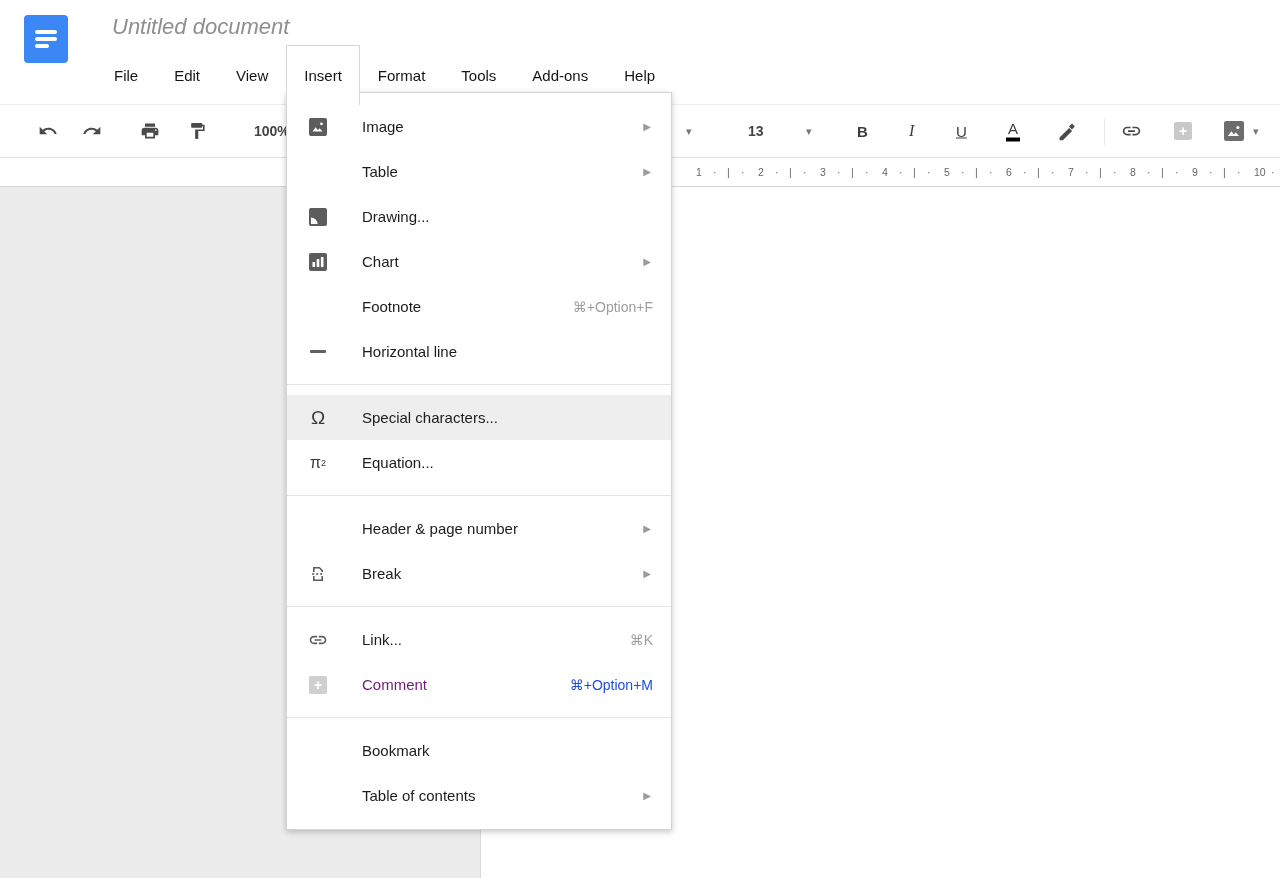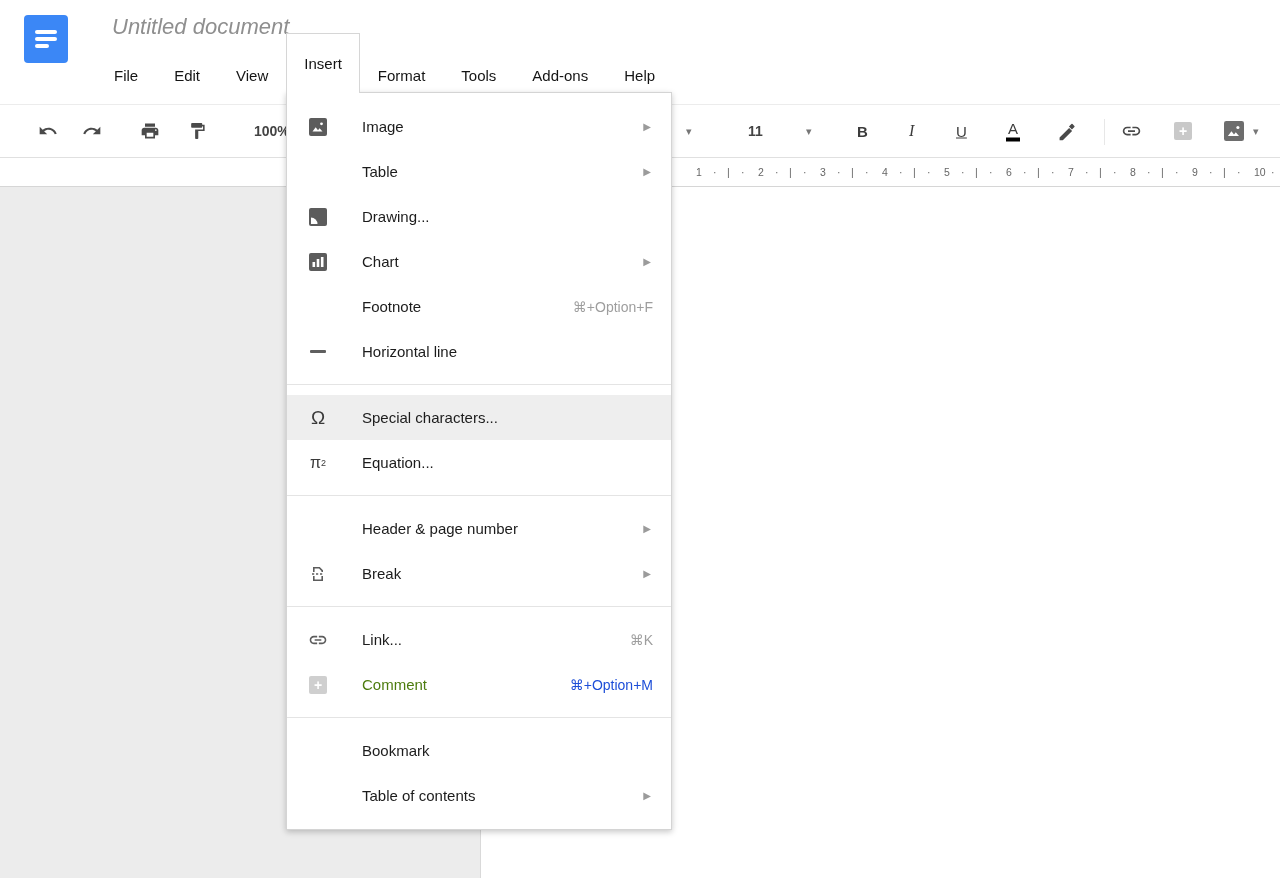--- a/index.html
+++ b/index.html
@@ -12,21 +12,21 @@
 
   
   #header{position:absolute;left:0;top:0;right:0;height:104px;background:#fff}
   #logo{position:absolute;left:24px;top:15px;width:44px;height:48px;border-radius:4px;background:#3b87f6}
   #logo i{position:absolute;left:11px;height:4px;border-radius:2px;background:#fff;display:block}
   #logo i:nth-child(1){top:15px;width:22px}
   #logo i:nth-child(2){top:22px;width:22px}
   #logo i:nth-child(3){top:29px;width:14px}
   #title{position:absolute;left:112px;top:14px;font-size:22px;font-style:italic;color:#8f8f8f;white-space:nowrap}
 
-  #menubar{position:absolute;left:96px;top:57px;height:36px;display:flex;align-items:flex-end}
+  #menubar{position:absolute;left:96px;top:57px;height:36px;display:flex;align-items:center}
   .mb-item{padding:0 18px;line-height:35px;font-size:15px;color:#141414;white-space:nowrap}
   .mb-item.active{background:#fff;border:1px solid #d6d6d6;border-bottom:none;position:relative;z-index:101;padding:12px 17px}
 
   
   #toolbar{position:absolute;left:0;top:104px;right:0;height:54px;background:#fff;border-top:1px solid #ececec;border-bottom:1px solid #e0e0e0}
   .tb{position:absolute;top:50%;transform:translateY(-50%);display:flex;align-items:flex-end;color:#4a4a4a}
   .tb svg{display:block}
   .tb-text{font-size:14px;color:#333}
   .arrow{font-size:11px;color:#777;line-height:1}
   .tb-b{font-size:15px;font-weight:bold;color:#3c3c3c}
@@ -45,21 +45,21 @@
   .rd1{left:17px;color:#8d8d8d}
   .rp{left:31px;font-size:9px;color:#8d8d8d}
   .rd2{left:45px;color:#8d8d8d}
 
   
   #insert-menu{position:absolute;left:296px;top:92px;width:386px;background:#fff;border:1px solid #d4d4d4;box-shadow:0 2px 6px rgba(0,0,0,.22);padding:11px 0;z-index:100}
   .mrow{height:45px;display:flex;align-items:center;padding-left:16px;position:relative}
   .mrow.hl{background:#eee}
   .micon{width:30px;flex:0 0 30px;display:flex;justify-content:center;align-items:center;color:#3a3a3a}
   .mlabel{margin-left:29px;font-size:15px;color:#1c1c1c;white-space:nowrap}
-  .mrow.disabled .mlabel{color:#4d7c0f}
+  .mrow.disabled .mlabel{color:#701a75}
   .msub{position:absolute;right:20px;font-size:10px;color:#9b9b9b;line-height:1}
   .mshort{position:absolute;right:18px;font-size:14px;color:#9e9e9e;white-space:nowrap}
   .mrow.disabled .mshort{color:#1d4ed8}
   .mdiv{border-top:1px solid #e4e4e4;margin:10px 0}
   .g-omega{font-size:19px;color:#3a3a3a}
   .g-pi{font-size:16px;color:#3a3a3a}
   .g-pi sup{font-size:9px}
   .g-hline{width:16px;height:3px;border-radius:1px;background:#5f5f5f;display:block}
   .cmt-sq{width:18px;height:18px;border-radius:2px;background:#cfcfcf;color:#fff;font-size:14px;font-weight:bold;display:flex;align-items:center;justify-content:center;line-height:1}
 </style>
@@ -110,21 +110,21 @@
         <path fill="#4a4a4a" d="M18 4V3c0-.55-.45-1-1-1H5c-.55 0-1 .45-1 1v4c0 .55.45 1 1 1h12c.55 0 1-.45 1-1V6h1v4H9v11c0 .55.45 1 1 1h2c.55 0 1-.45 1-1v-9h8V4h-3z"></path>
       </svg>
   </span>
   <span class="tb" style="left:254px">
     <span class="tb-text" style="font-weight:bold;color:#444">100%</span>
   </span>
   <span class="tb arrow" style="left:302px">▾</span>
 
   <span class="tb arrow" style="left:686px">▾</span>
   <span class="tb" style="left:748px">
-    <span class="tb-text" style="font-weight:bold;color:#444">11</span>
+    <span class="tb-text" style="font-weight:bold;color:#444">13</span>
   </span>
   <span class="tb arrow" style="left:806px">▾</span>
 
   <span class="tb tb-b" style="left:857px">B</span>
   <span class="tb tb-i" style="left:909px">I</span>
   <span class="tb tb-u" style="left:956px">U</span>
   <span class="tb tb-a" style="left:1006px">A</span>
   <span class="tb" style="left:1058px">
     <svg width="19" height="19" viewBox="0 0 24 24">
         <path fill="#4a4a4a" d="M20.71 5.63l-2.34-2.34a1 1 0 0 0-1.41 0l-3.12 3.12 3.75 3.75 3.12-3.12a1 1 0 0 0 0-1.41zM2 20.25V24h3.75L17.81 11.94l-3.75-3.75L2 20.25z"></path>

